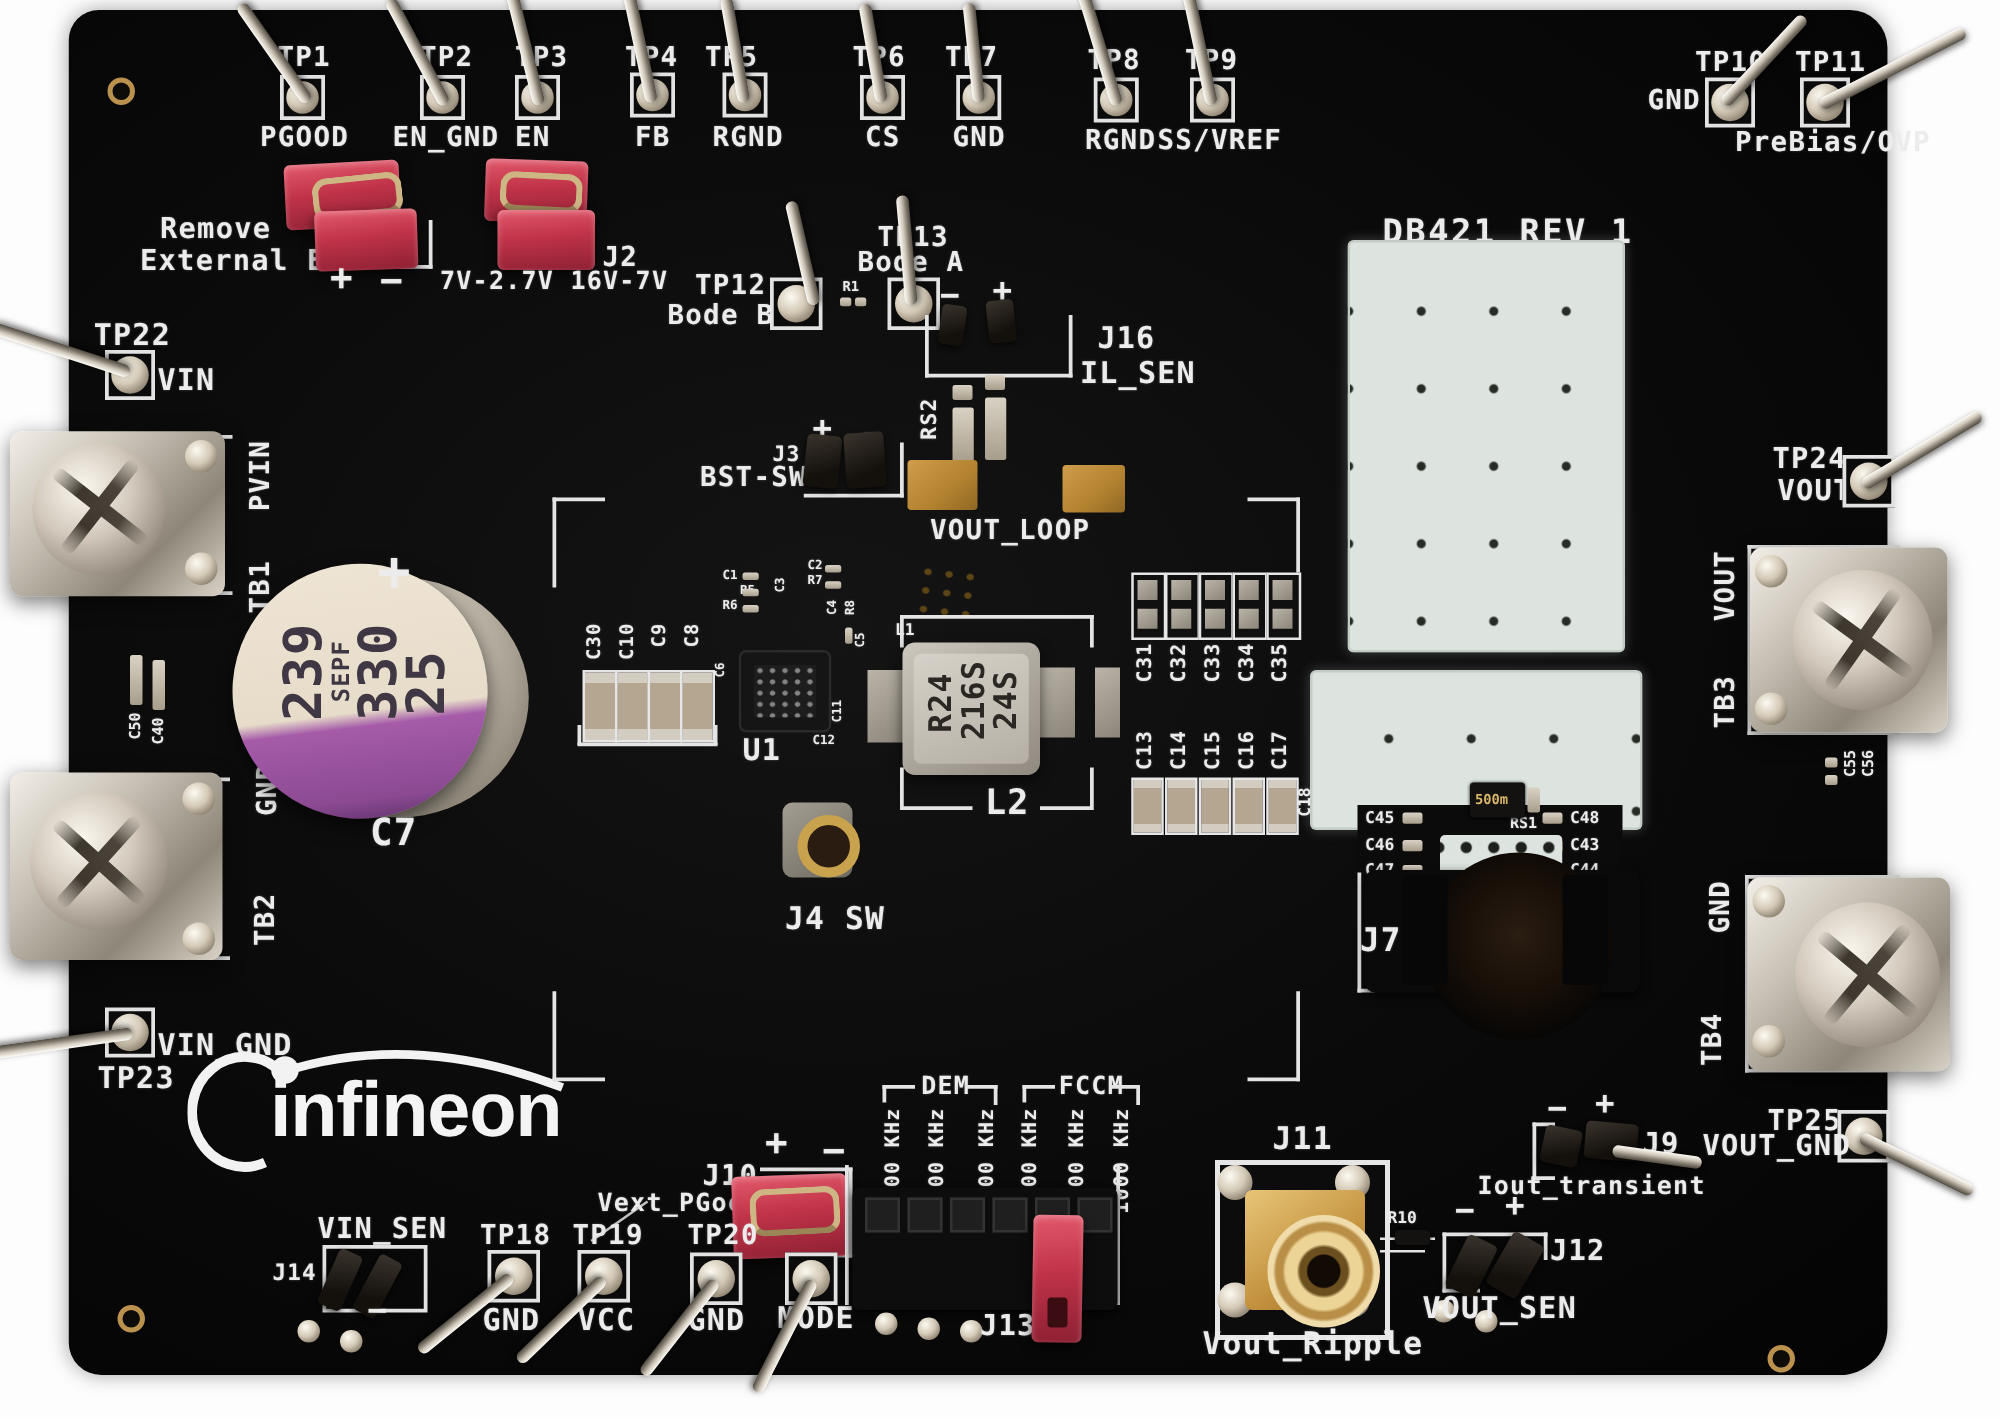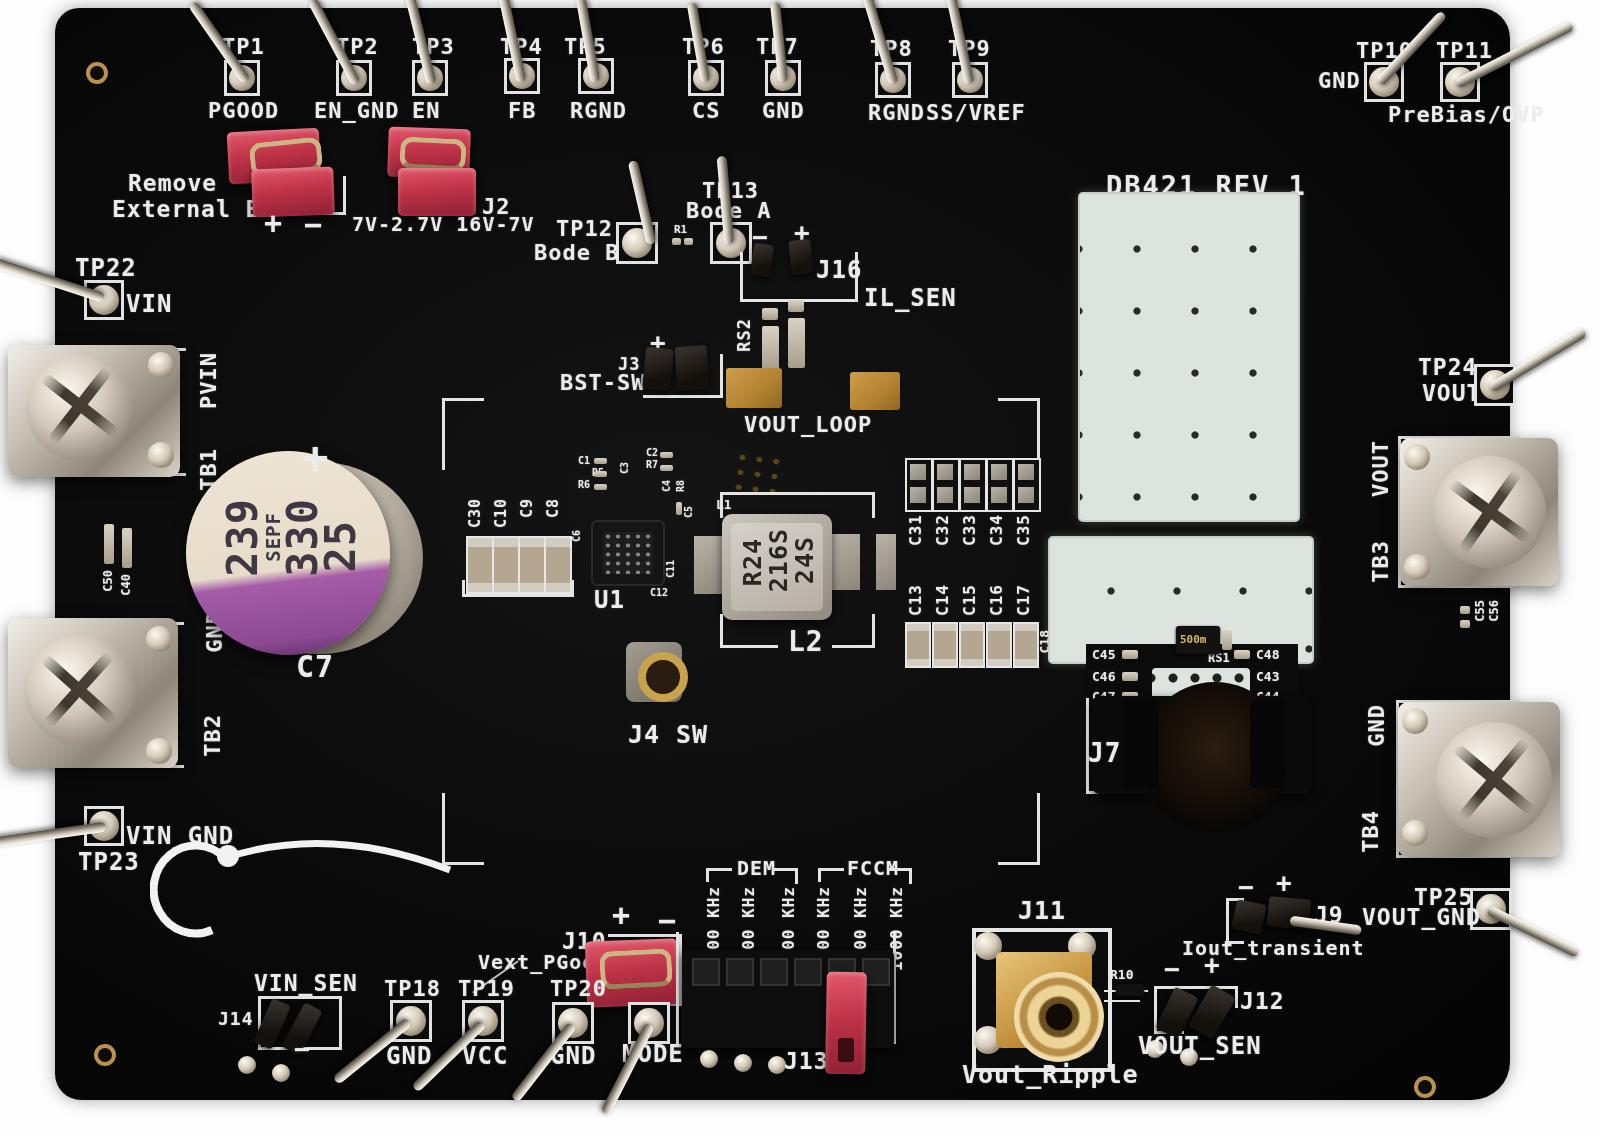--- a/index.html
+++ b/index.html
@@ -197,20 +197,22 @@
       <div class="ball" style="inset:2px"></div>
     </div>
   <div class="lbl f24" style="left:126px;top:824px">VIN_GND</div>
   <div class="lbl f24" style="left:78px;top:850px">TP23</div>
 
   <svg style="position:absolute;left:150px;top:810px" width="330" height="140">
     <path d="M 75,48 A 42,44 0 1 0 62,120" stroke="#f2f2f2" stroke-width="8" fill="none"></path>
     <path d="M 75,48 Q 180,14 300,60" stroke="#f2f2f2" stroke-width="7" fill="none"></path>
     <circle cx="78" cy="46" r="11" fill="#f2f2f2"></circle>
   </svg>
+  <div style="position:absolute;left:216px;top:858px;color:#f4f4f4;
+       font:bold 62px/1 'Liberation Sans',sans-serif;letter-spacing:-1px">infineon</div>
 
   <div class="lbl f27" style="left:1106px;top:172px">DB421 REV 1</div>
 
   <div class="lbl f22" style="left:556px;top:218px">TP12</div>
   <div class="tpsq" style="left:616px;top:222px;width:36px;height:36px">
       <div class="ball" style="inset:3px"></div>
     </div>
   <div class="lbl f22" style="left:534px;top:242px">Bode B</div>
   <div class="lbl f22" style="left:702px;top:180px">TP13</div>
   <div class="lbl f22" style="left:686px;top:200px">Bode A</div>
@@ -221,21 +223,21 @@
   <div class="spad" style="left:672px;top:238px;width:9px;height:7px"></div>
   <div class="spad" style="left:684px;top:238px;width:9px;height:7px"></div>
 
   <div class="lbl f26" style="left:752px;top:224px">−</div>
   <div class="lbl f26" style="left:794px;top:220px">+</div>
   <div class="wl" style="left:740px;top:252px;width:3px;height:50px"></div>
   <div class="wl" style="left:740px;top:299px;width:118px;height:3px"></div>
   <div class="wl" style="left:855px;top:252px;width:3px;height:50px"></div>
   <div class="bpin" style="left:752px;top:244px;width:20px;height:32px;transform:rotate(8deg)"></div>
   <div class="bpin" style="left:790px;top:240px;width:22px;height:34px;transform:rotate(-6deg)"></div>
-  <div class="lbl f24" style="left:816px;top:258px">J16</div>
+  <div class="lbl f24" style="left:878px;top:258px">J16</div>
   <div class="lbl f24" style="left:864px;top:286px">IL_SEN</div>
 
   <div class="lbl f26" style="left:650px;top:330px">+</div>
   <div class="lbl f26" style="left:690px;top:335px">−</div>
   <div class="lbl f17" style="left:618px;top:356px">J3</div>
   <div class="lbl f22" style="left:560px;top:372px">BST-SW</div>
   <div class="wl" style="left:643px;top:395px;width:80px;height:3px"></div>
   <div class="wl" style="left:720px;top:354px;width:3px;height:44px"></div>
   <div class="bpin" style="left:644px;top:348px;width:28px;height:42px;transform:rotate(6deg)"></div>
   <div class="bpin" style="left:676px;top:346px;width:32px;height:44px;transform:rotate(-4deg)"></div>

